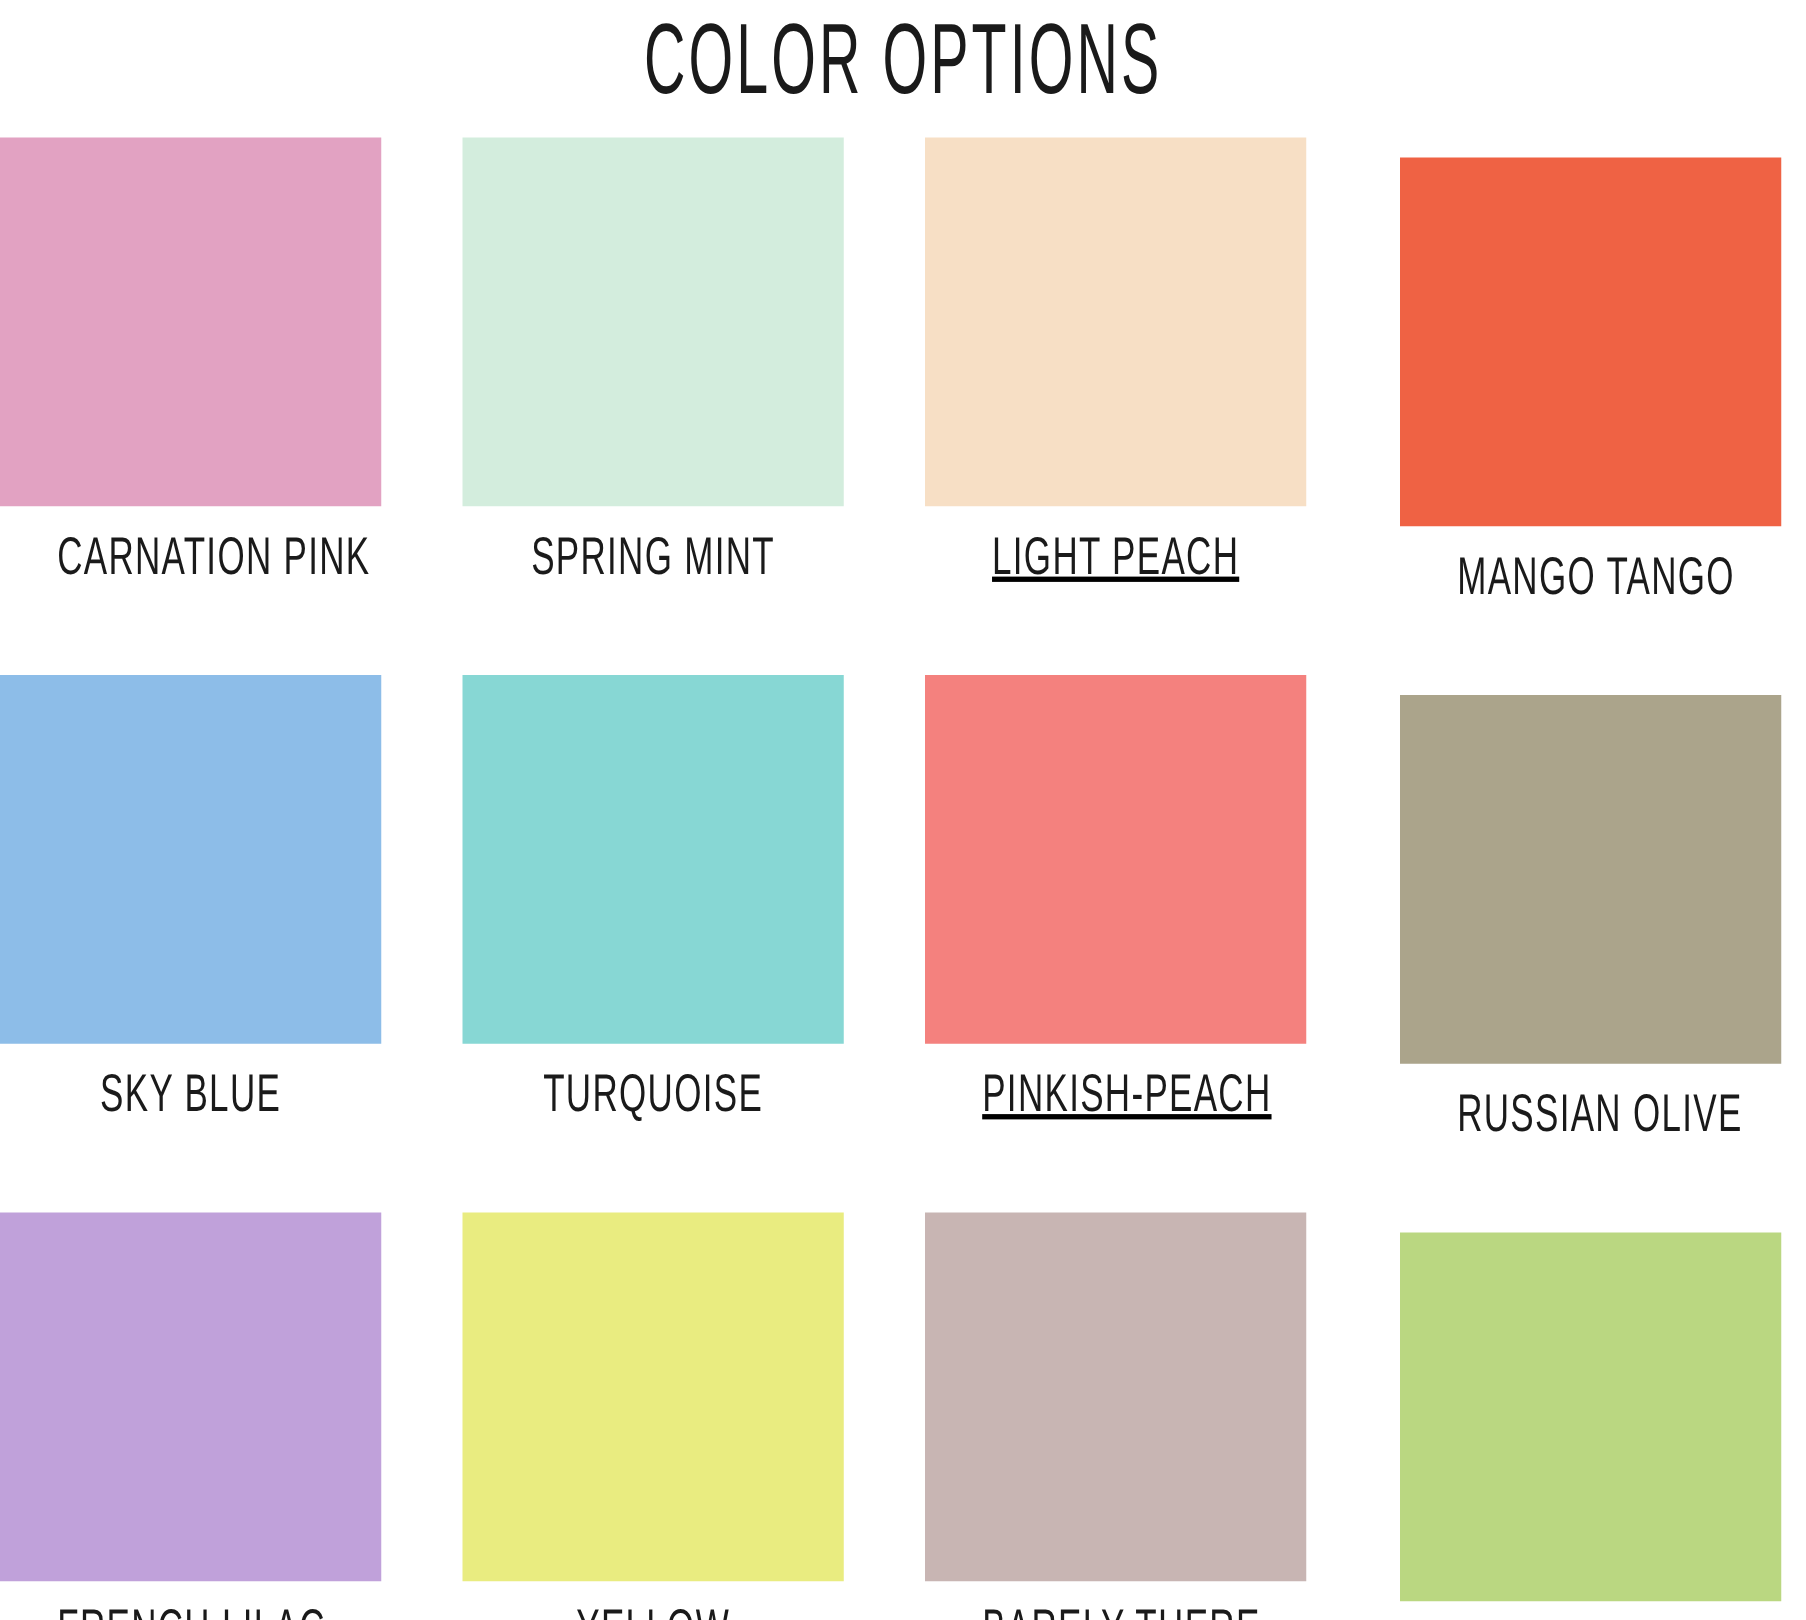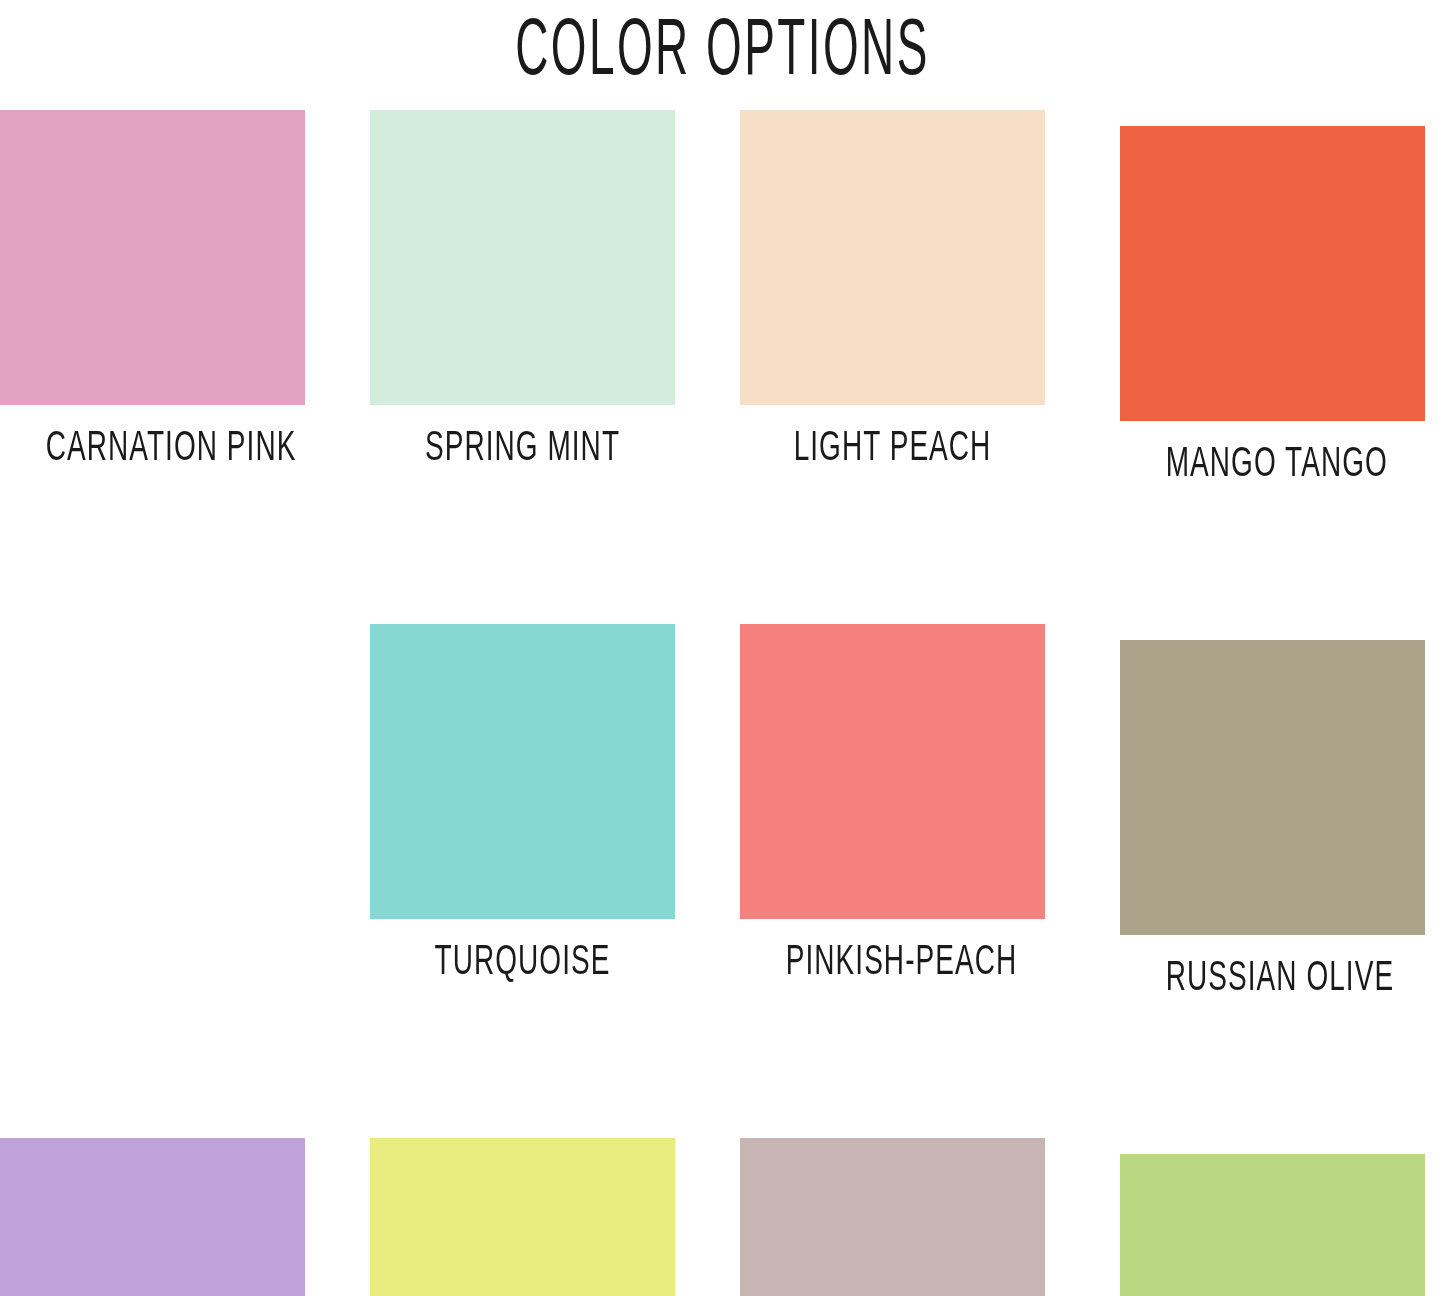--- a/index.html
+++ b/index.html
@@ -37,32 +37,32 @@
   
   .swatch-grid {
     position: absolute;
     top: 110px;
     left: 0;
     width: 1445px;
   }
 
   .swatch-row {
     position: relative;
-    height: 514px;
+    height: 430px;
   }
 
   .swatch-cell {
     position: absolute;
     top: 0;
     width: 305px;
   }
 
   .swatch-cell.col-0 { left: 0px; }
   .swatch-cell.col-1 { left: 370px; }
-  .swatch-cell.col-2 { left: 740px; }
+  .swatch-cell.col-2 { left: 740px; text-decoration: underline; }
   .swatch-cell.col-3 { left: 1120px; margin-top: 16px; }
 
   .swatch-chip {
     width: 305px;
     height: 295px;
     display: block;
   }
 
   .swatch-label {
     display: block;
@@ -113,20 +113,24 @@
 
       <div class="swatch-cell col-3">
         <span class="swatch-chip" style="background-color: rgb(239, 98, 68);"></span>
         <span class="swatch-label">MANGO TANGO</span>
       </div>
 
     </div>
 
     <div class="swatch-row row-1">
 
+      <div class="swatch-cell col-0">
+        <span class="swatch-chip" style="background-color: rgb(141, 189, 232);"></span>
+        <span class="swatch-label">SKY BLUE</span>
+      </div>
 
       <div class="swatch-cell col-1">
         <span class="swatch-chip" style="background-color: rgb(135, 215, 212);"></span>
         <span class="swatch-label">TURQUOISE</span>
       </div>
 
       <div class="swatch-cell col-3">
         <span class="swatch-chip" style="background-color: rgb(171, 164, 139);"></span>
         <span class="swatch-label">RUSSIAN OLIVE</span>
       </div>

